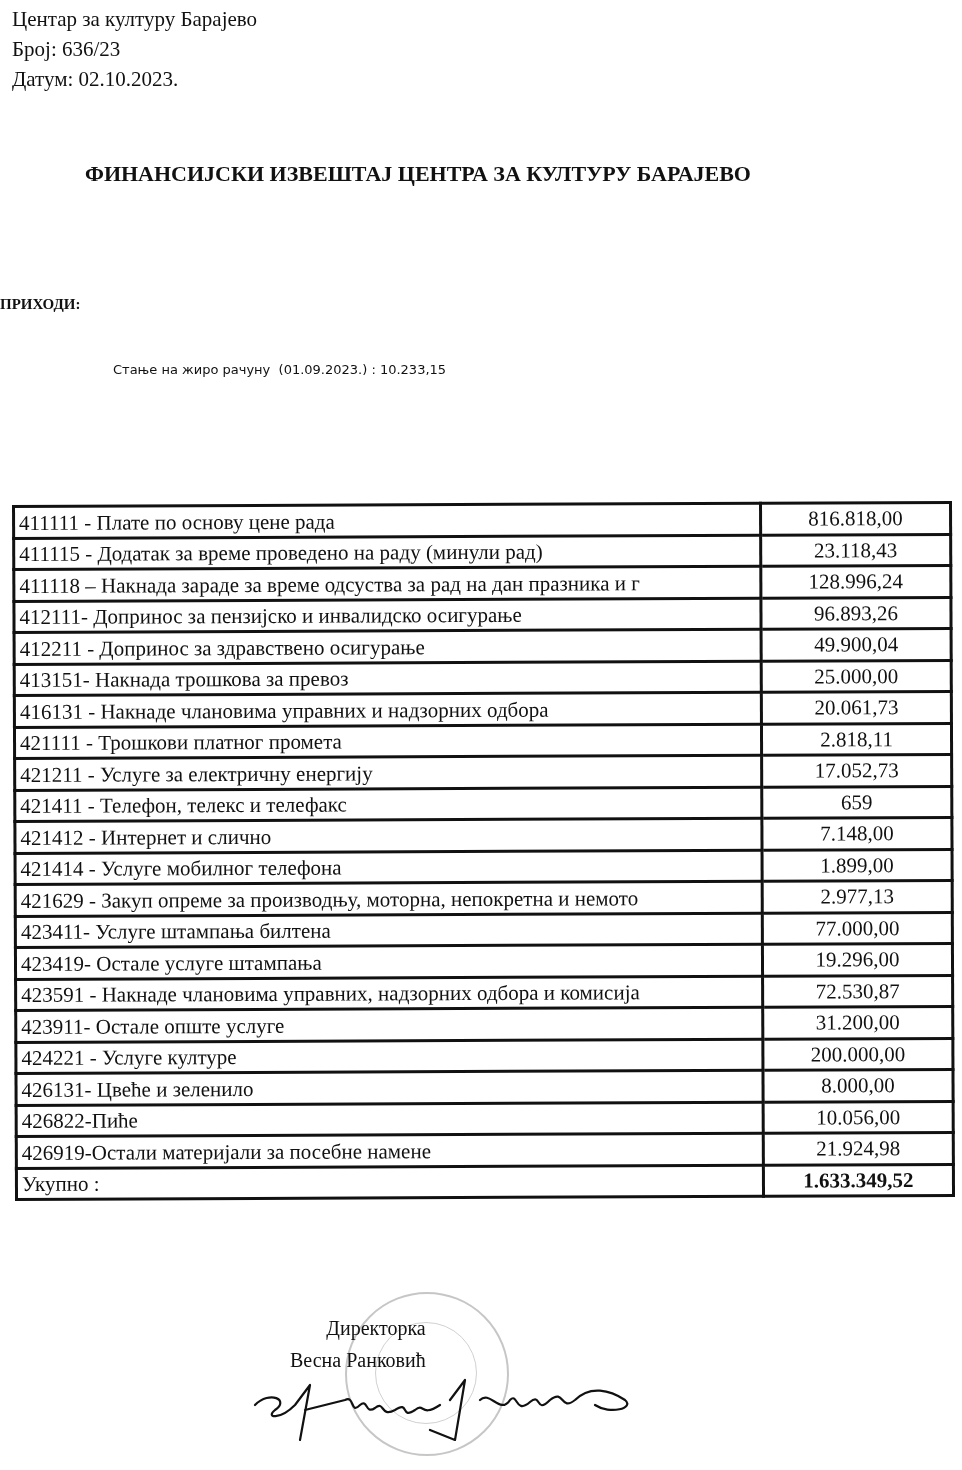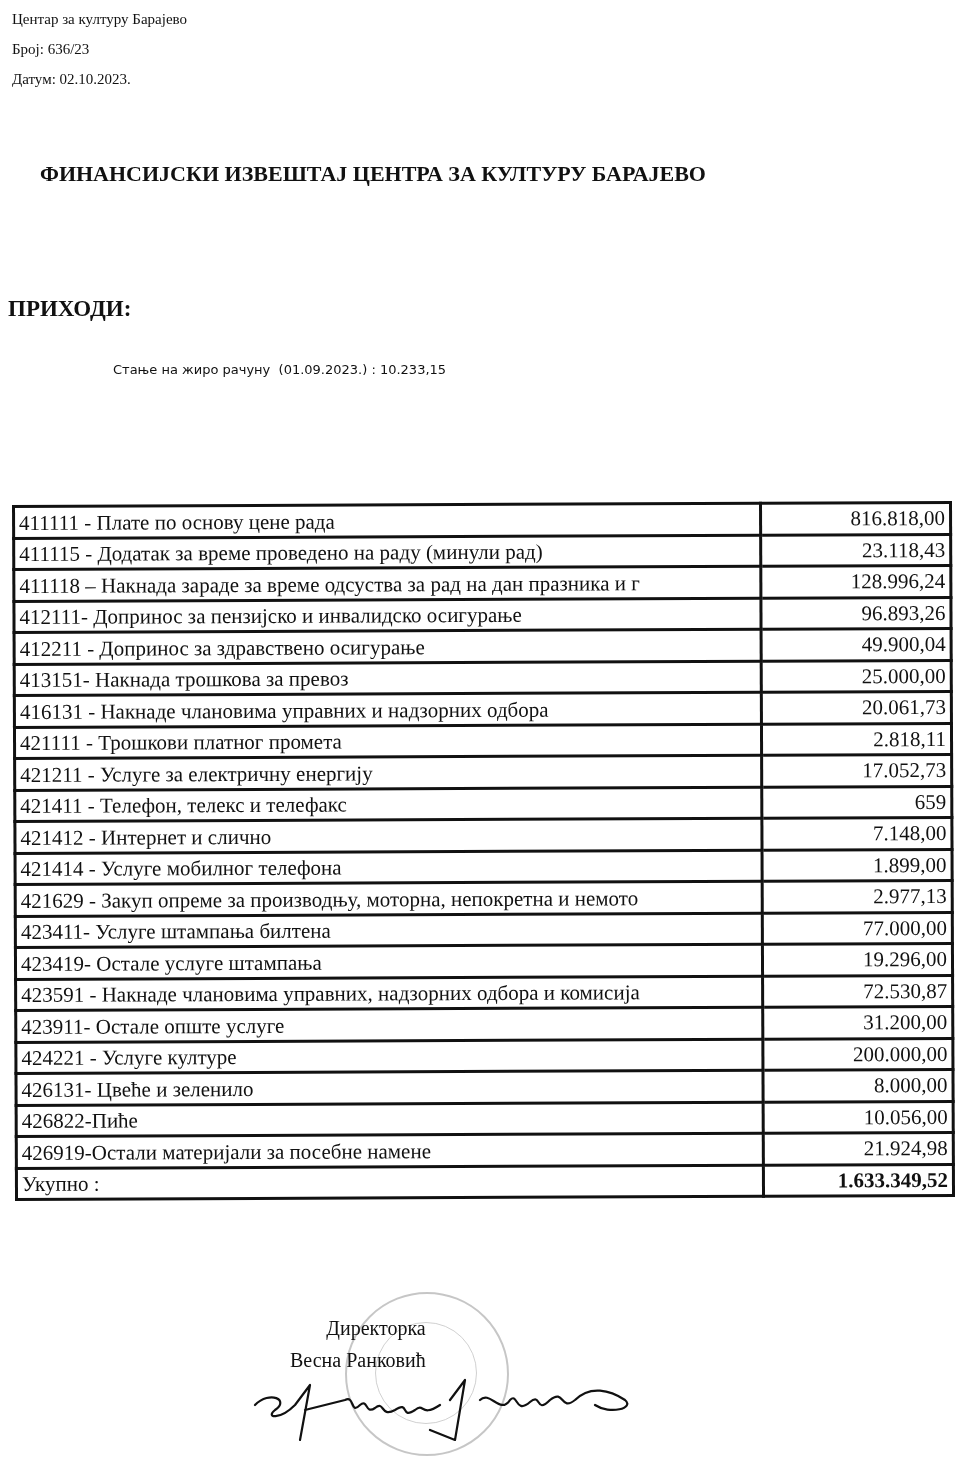--- a/index.html
+++ b/index.html
@@ -1,27 +1,27 @@
 <!DOCTYPE html>
 <html><head>
   <meta charset="utf-8">
   <style>
     html, body { margin: 0; padding: 0; background: #ffffff; }
     body { width: 962px; height: 1470px; position: relative; overflow: hidden; color: #111; font-family: "Liberation Serif", serif; }
-    .header-block { position: absolute; left: 12px; top: 4px; font-size: 15px; line-height: 30px; }
+    .header-block { position: absolute; left: 12px; top: 4px; font-size: 21px; line-height: 30px; }
     .title { position: absolute; left: 40px; top: 155px; width: 840px; font-size: 22px; font-weight: bold; line-height: 38px; }
-    .title .l1 { display: block; }
+    .title .l1 { display: block; margin-left: 45px; }
     .title .l2 { display: block; padding-left: 140px; }
-    .section-h { position: absolute; left: 8px; top: 296px; font-size: 23px; font-weight: bold; }
+    .section-h { position: absolute; left: 0; top: 296px; font-size: 15px; font-weight: bold; }
     .summary { position: absolute; left: 78px; top: 355px; font-family: "DejaVu Sans", sans-serif; font-size: 13px; line-height: 30px; margin-left: 35px; }
     .summary div { white-space: pre; }
     table.rep { position: absolute; left: 12px; top: 505px; width: 940px; border-collapse: collapse; font-size: 21px; transform: rotate(-0.25deg); transform-origin: top left; }
     table.rep td { border: 3px solid #111; height: 28.5px; padding: 0 4px; line-height: 28px; vertical-align: bottom; }
     table.rep td.lbl { width: 736px; max-width: 736px; overflow: hidden; white-space: nowrap; vertical-align: bottom; }
-    table.rep td.val { text-align: right; vertical-align: top; white-space: nowrap; }
+    table.rep td.val { text-align: center; vertical-align: top; white-space: nowrap; }
     table.rep tr.total td.val { font-weight: bold; margin-top: 47px; }
     .signature { position: absolute; left: 290px; top: 1312px; font-size: 20px; line-height: 32px; text-align: right; }
     .stamp { position: absolute; left: 345px; top: 1292px; width: 160px; height: 160px; border: 2px solid #999; border-radius: 50%; opacity: 0.55; }
     .stamp::after { content: ""; position: absolute; left: 28px; top: 28px; width: 100px; height: 100px; border: 1.5px solid #aaa; border-radius: 50%; }
     .sig-scribble { position: absolute; left: 250px; top: 1370px; }
   </style>
 </head>
 <body>
 
 <div class="header-block">

